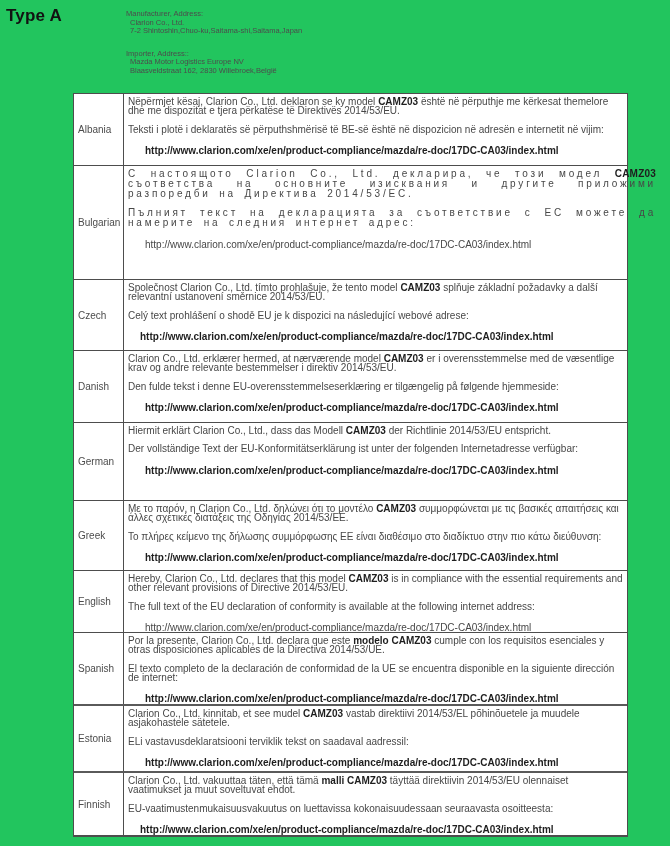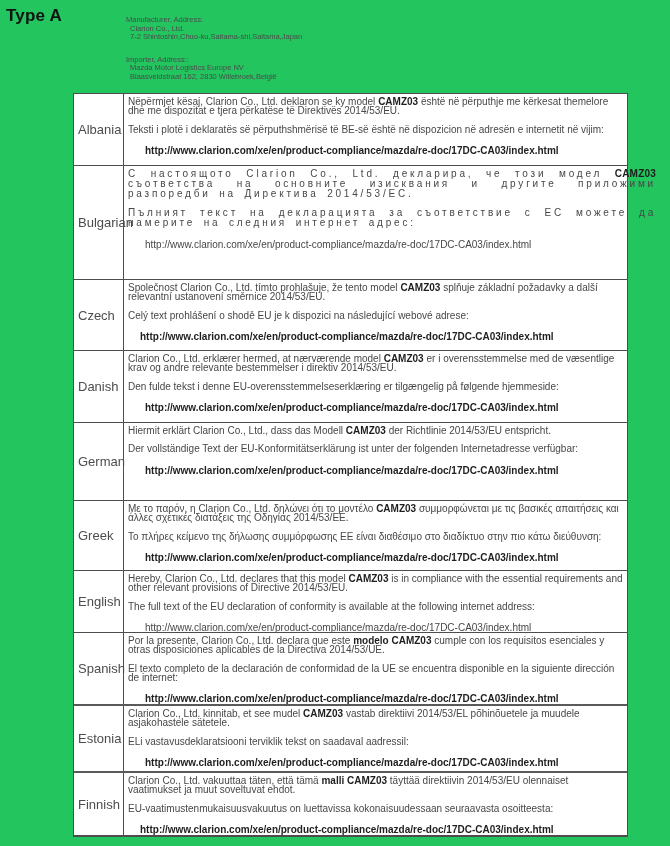--- a/index.html
+++ b/index.html
@@ -6,39 +6,39 @@
   .page {
     position:relative; width:670px; height:846px; background:#22c55e;
     font-family:"Liberation Sans","DejaVu Sans",sans-serif; color:#454545;
     overflow:hidden;
   }
   .type-label {
     position:absolute; left:6px; top:6px;
     font-size:17px; font-weight:bold; color:#121212; letter-spacing:0.2px;
   }
   .header-block {
-    position:absolute; left:126px; top:16px;
+    position:absolute; left:126px; top:10px;
     font-size:7.5px; line-height:8.6px; color:#4c4c4c;
   }
   .header-block .indent { padding-left:4px; }
   .importer-label { margin-top:14px; }
 
   .doc-table {
     position:absolute; left:73px; top:93px; width:555px;
     border:1px solid #4d4d4d; border-bottom-width:2px; box-sizing:border-box;
     background:#fff;
   }
   .t-row { display:flex; box-sizing:border-box; border-top:1px solid #4d4d4d; }
   .t-row:first-child { border-top:none; }
   .t-row.thick { border-top-width:2px; border-top-color:#5a5a5a; }
   .lang-cell {
     flex:0 0 50px; width:50px; box-sizing:border-box;
     border-right:1px solid #4d4d4d;
     display:flex; align-items:center; padding-left:4px;
-    font-size:13px; color:#4c4c4c;
+    font-size:10px; color:#4c4c4c;
   }
   .text-cell {
     flex:1; box-sizing:border-box; padding:3px 4px 0 4px;
     font-size:10px; line-height:9.3px; color:#474747; overflow:hidden;
   }
   .para { margin:0; }
   .p1 { margin-bottom:9px; }
   .para b, .url.b { font-weight:bold; color:#1e1e1e; }
   .url { margin:12px; }
   .url.ind { padding-left:5px; }

